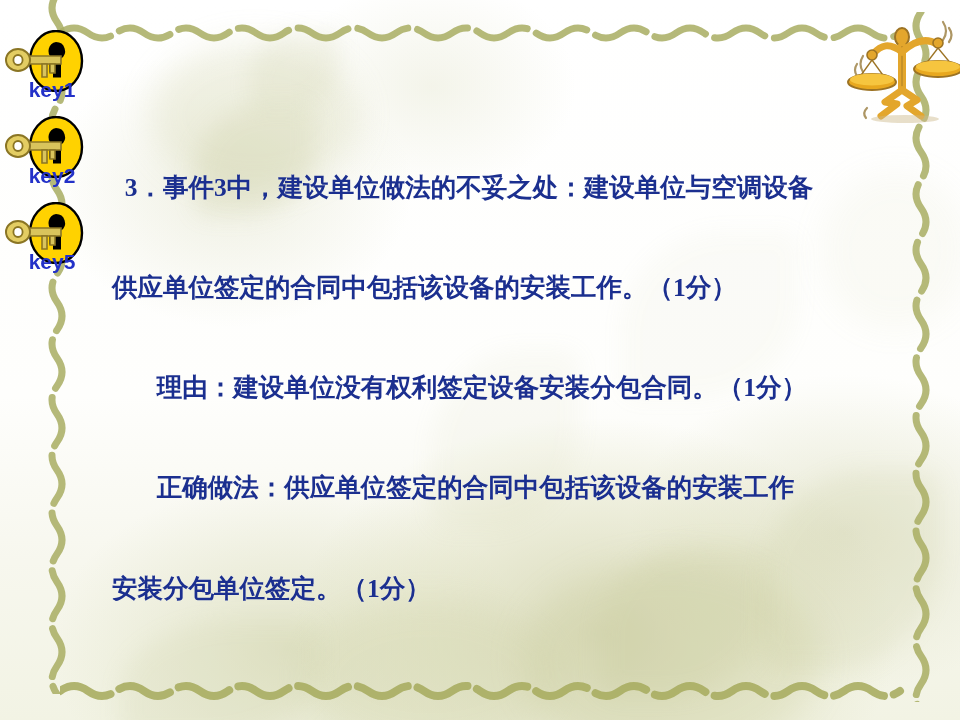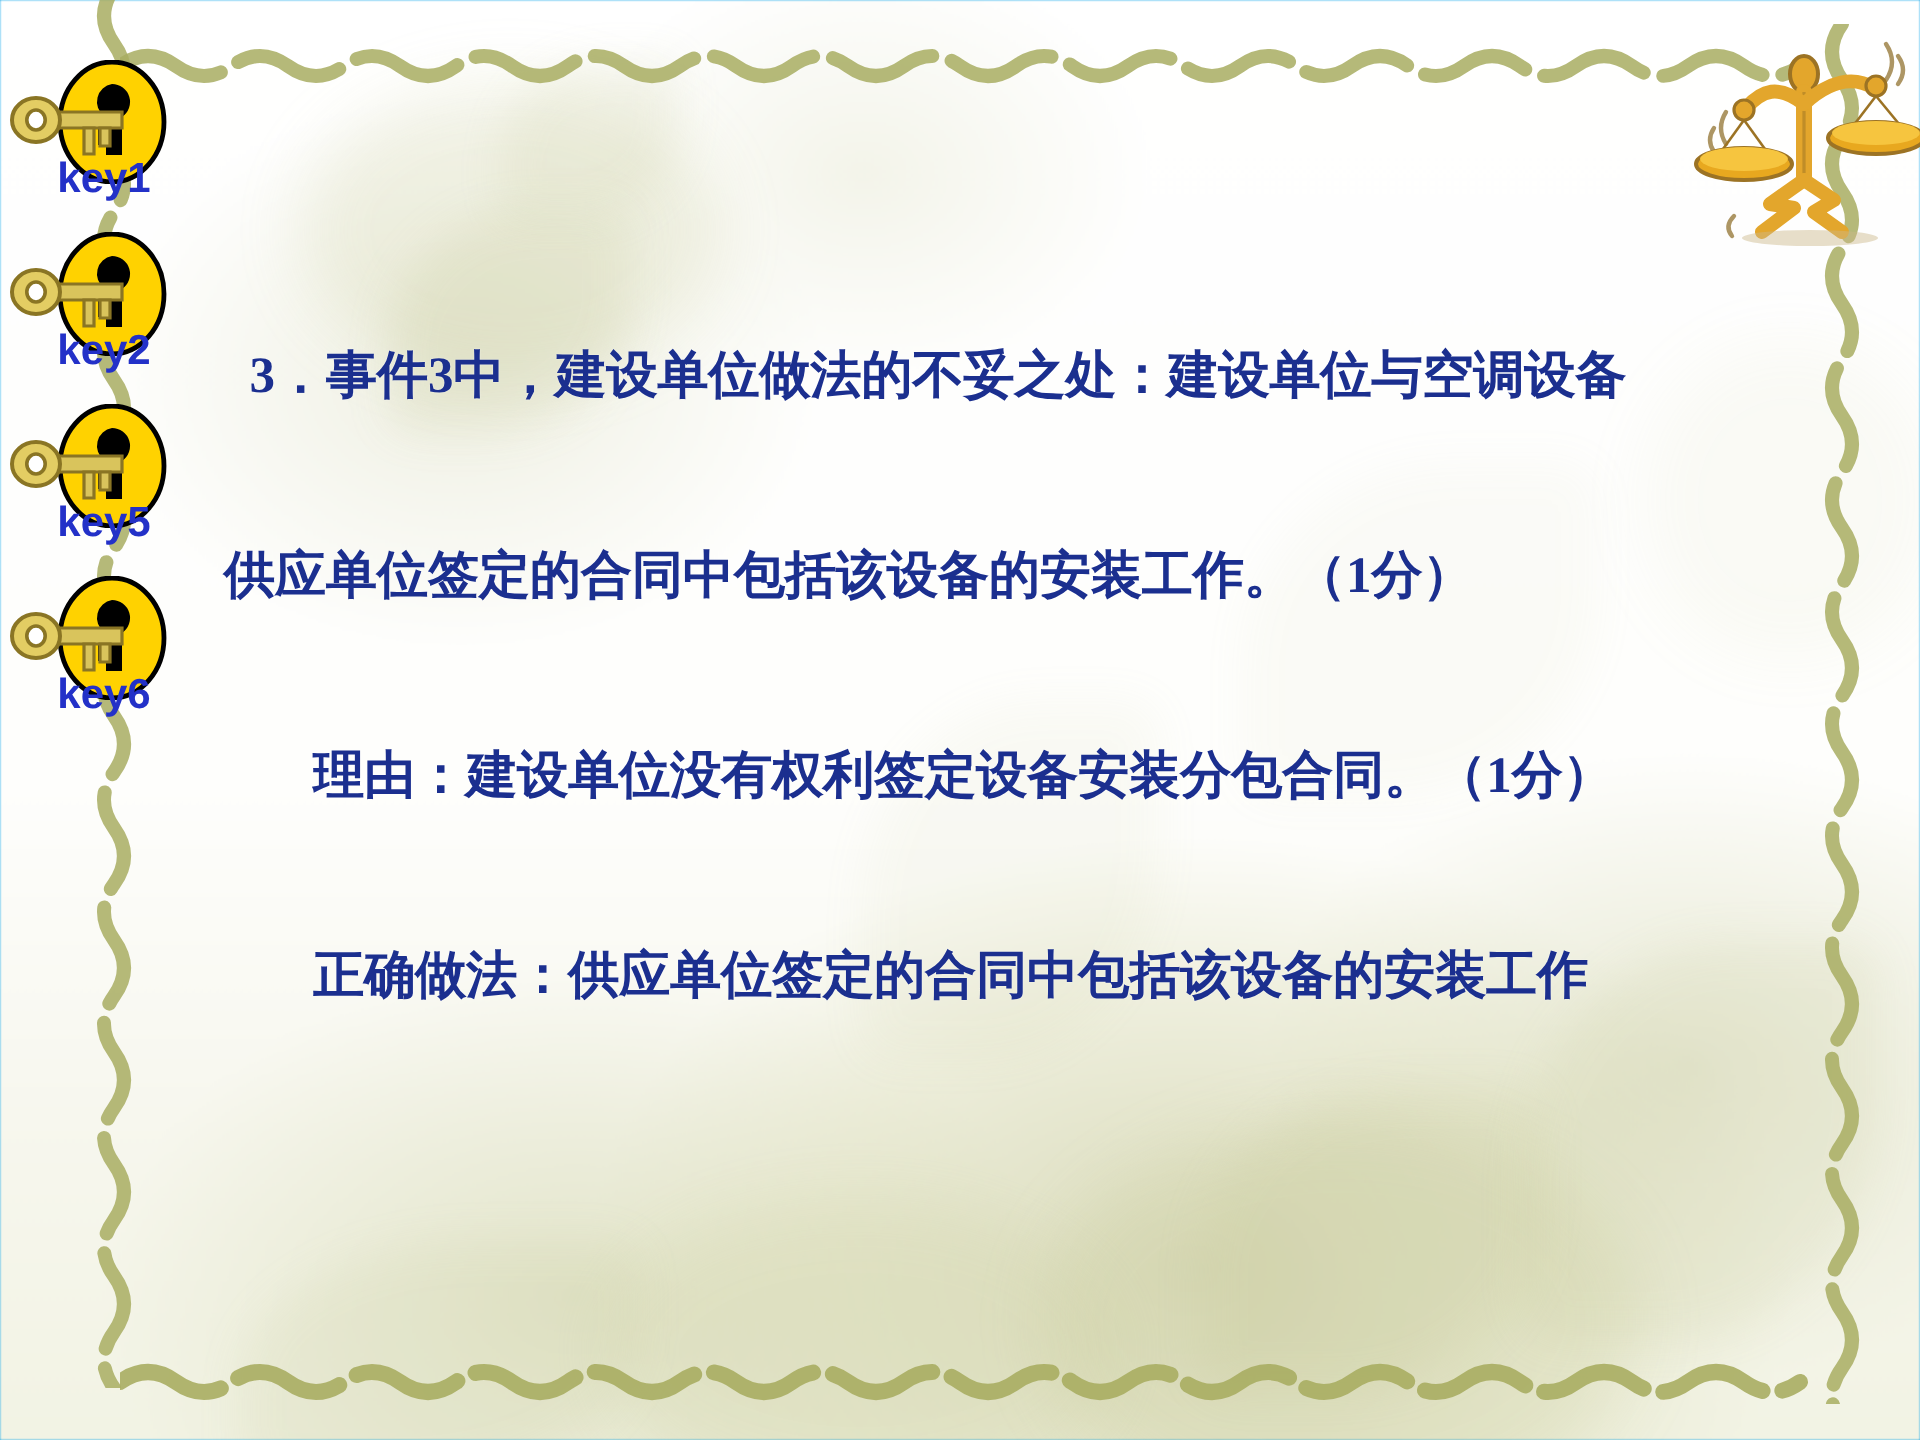--- a/index.html
+++ b/index.html
@@ -6,21 +6,21 @@
   html, body {
     margin: 0;
     padding: 0;
     background: #ffffff;
   }
   #slide {
     position: relative;
     width: 960px;
     height: 720px;
     overflow: hidden;
-    background: #0ea5e9;
+    background: #fdba74;
     font-family: "Liberation Sans", "DejaVu Sans", sans-serif;
   }
 
   
   .bg-layer {
     position: absolute;
     inset: 0;
     pointer-events: none;
   }
   .bg-base {
@@ -220,40 +220,30 @@
         <ellipse cx="52" cy="31" rx="26" ry="30" fill="#ffd200" stroke="#000" stroke-width="2.4"></ellipse>
         <path d="M52,12 a9,9 0 0 1 5,16.5 l0,19 l-8,0 l0,-5 l-4,0 l0,-14 l3,0 l0,-.5 a9,9 0 0 1 4,-16 z" fill="#000"></path>
         <path d="M23,26 l34,0 l0,8 l-34,0 z" fill="#d9c45c" stroke="#8a7524" stroke-width="1.6"></path>
         <ellipse cx="14" cy="30" rx="12" ry="11" fill="#e3cd63" stroke="#8a7524" stroke-width="2"></ellipse>
         <ellipse cx="14" cy="30" rx="4.6" ry="5" fill="#fff" stroke="#8a7524" stroke-width="1.8"></ellipse>
         <path d="M38,34 l0,13 l5,0 l0,-13 z M46,34 l0,9 l5,0 l0,-9 z" fill="#d9c45c" stroke="#8a7524" stroke-width="1.6"></path>
       </svg>
       <div class="key-label">key5</div>
     </div>
 
-    <div class="key-item">
-      <svg class="key-art" viewBox="0 0 80 62">
-        <ellipse cx="52" cy="31" rx="26" ry="30" fill="#ffd200" stroke="#000" stroke-width="2.4"></ellipse>
-        <path d="M52,12 a9,9 0 0 1 5,16.5 l0,19 l-8,0 l0,-5 l-4,0 l0,-14 l3,0 l0,-.5 a9,9 0 0 1 4,-16 z" fill="#000"></path>
-        <path d="M23,26 l34,0 l0,8 l-34,0 z" fill="#d9c45c" stroke="#8a7524" stroke-width="1.6"></path>
-        <ellipse cx="14" cy="30" rx="12" ry="11" fill="#e3cd63" stroke="#8a7524" stroke-width="2"></ellipse>
-        <ellipse cx="14" cy="30" rx="4.6" ry="5" fill="#fff" stroke="#8a7524" stroke-width="1.8"></ellipse>
-        <path d="M38,34 l0,13 l5,0 l0,-13 z M46,34 l0,9 l5,0 l0,-9 z" fill="#d9c45c" stroke="#8a7524" stroke-width="1.6"></path>
-      </svg>
-      <div class="key-label">key6</div>
-    </div>
 
 
   </div>
 
   <div class="text-block">
     <span class="ln">  3．事件3中，建设单位做法的不妥之处：建设单位与空调设备</span>
     <span class="ln">供应单位签定的合同中包括该设备的安装工作。（1分）</span>
     <span class="ln">       理由：建设单位没有权利签定设备安装分包合同。（1分）</span>
     <span class="ln">       正确做法：供应单位签定的合同中包括该设备的安装工作</span>
+    <span class="ln">安装分包单位签定。（1分）</span>
     
     
     
     
     
     
     
     
     
   </div>

